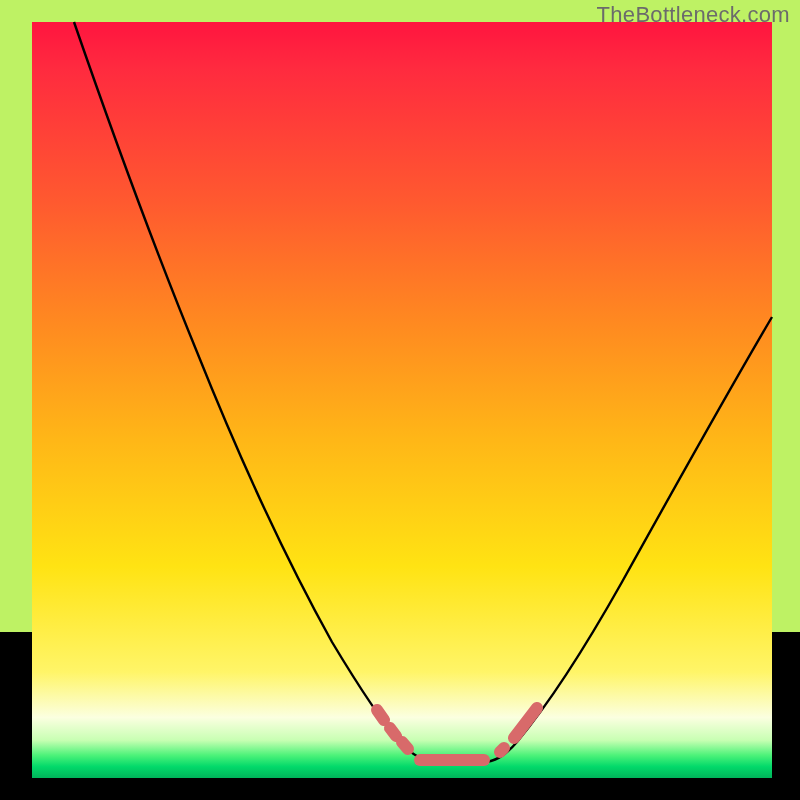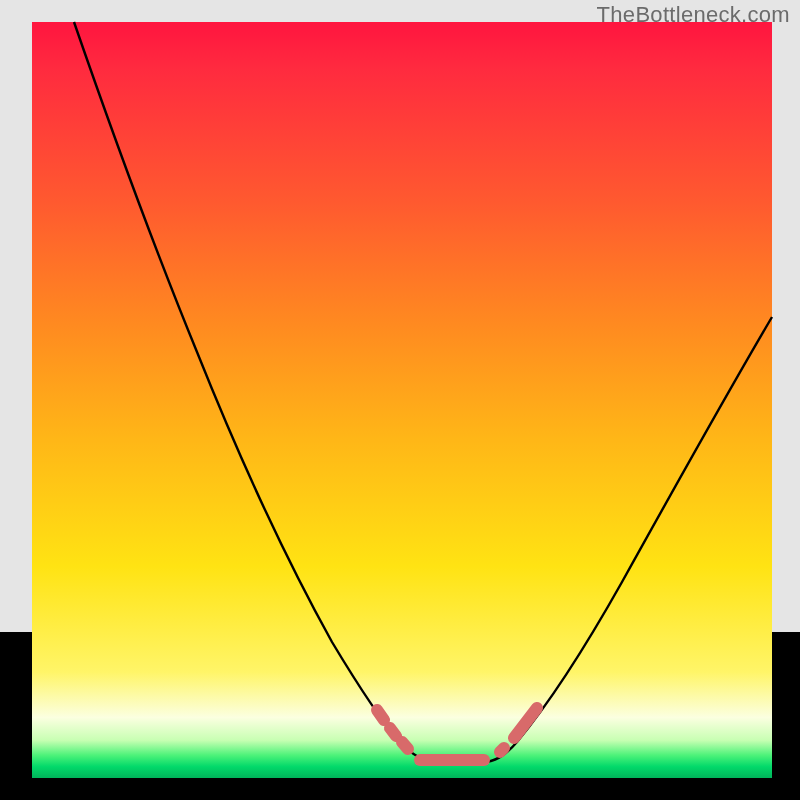--- a/index.html
+++ b/index.html
@@ -8,21 +8,21 @@
     width: 800px;
     height: 800px;
     overflow: hidden;
     background: #000;
     font-family: Arial, Helvetica, sans-serif;
   }
   .frame {
     position: relative;
     width: 800px;
     height: 632px;
-    background: #e5e5e5;
+    background: #bef264;
   }
   .plot-area {
     position: absolute;
     left: 32px;
     top: 22px;
     width: 740px;
     height: 756px;
     
     background: linear-gradient(
       to bottom,

